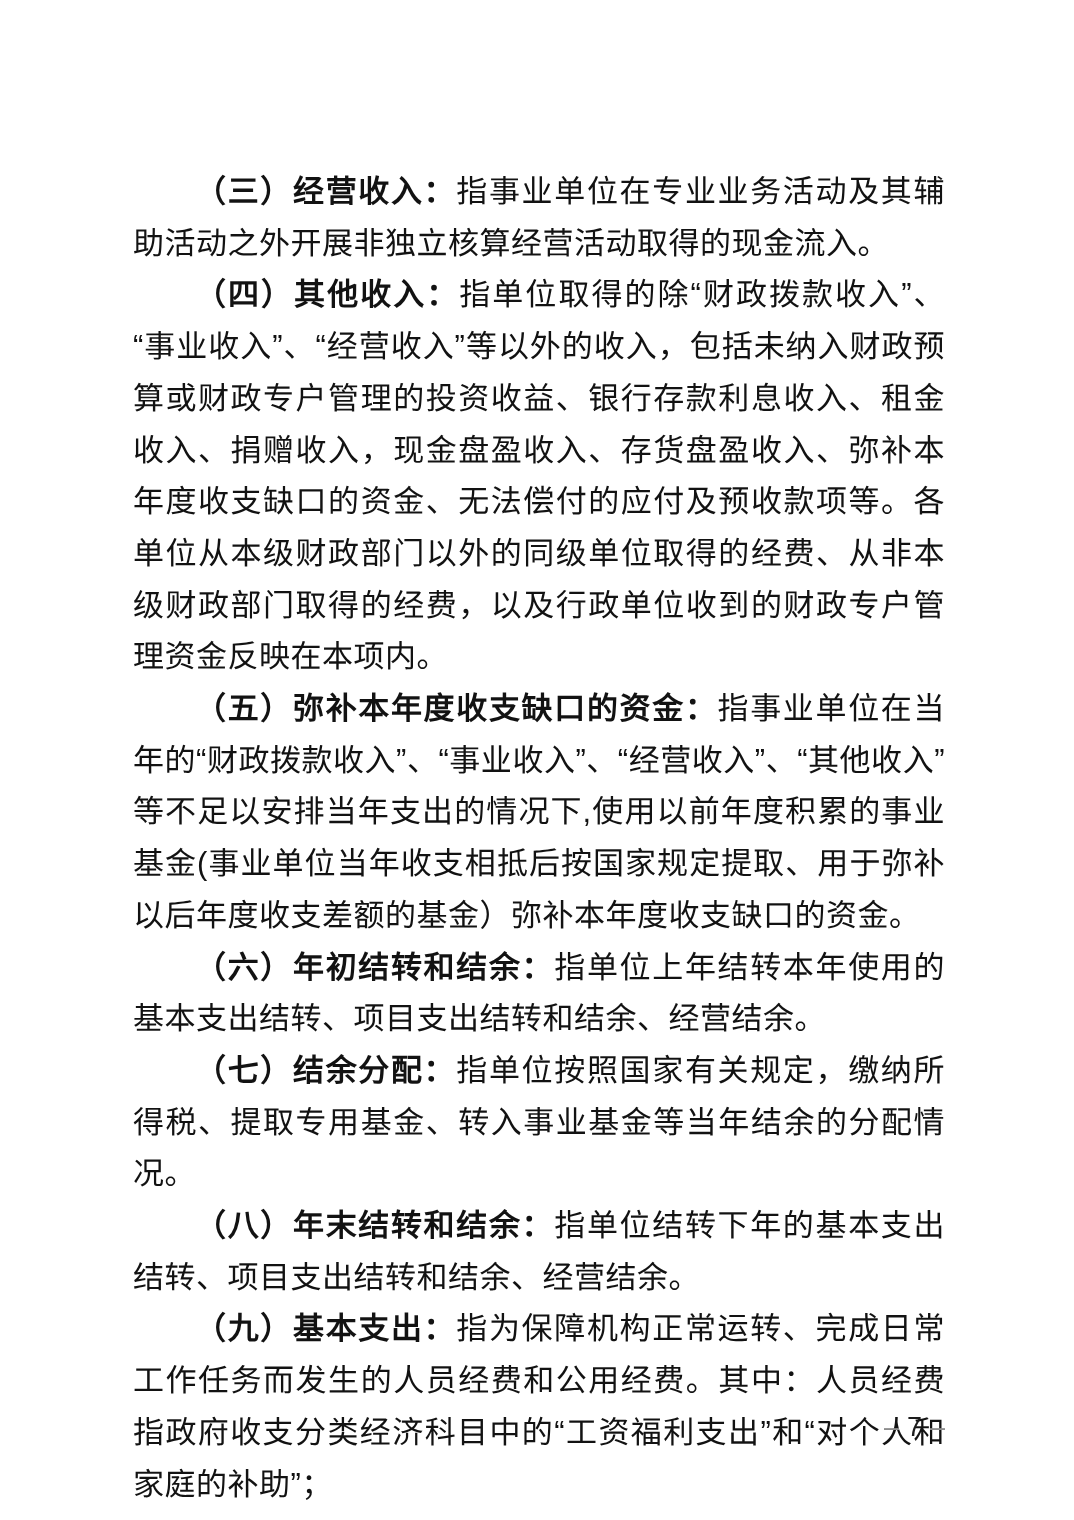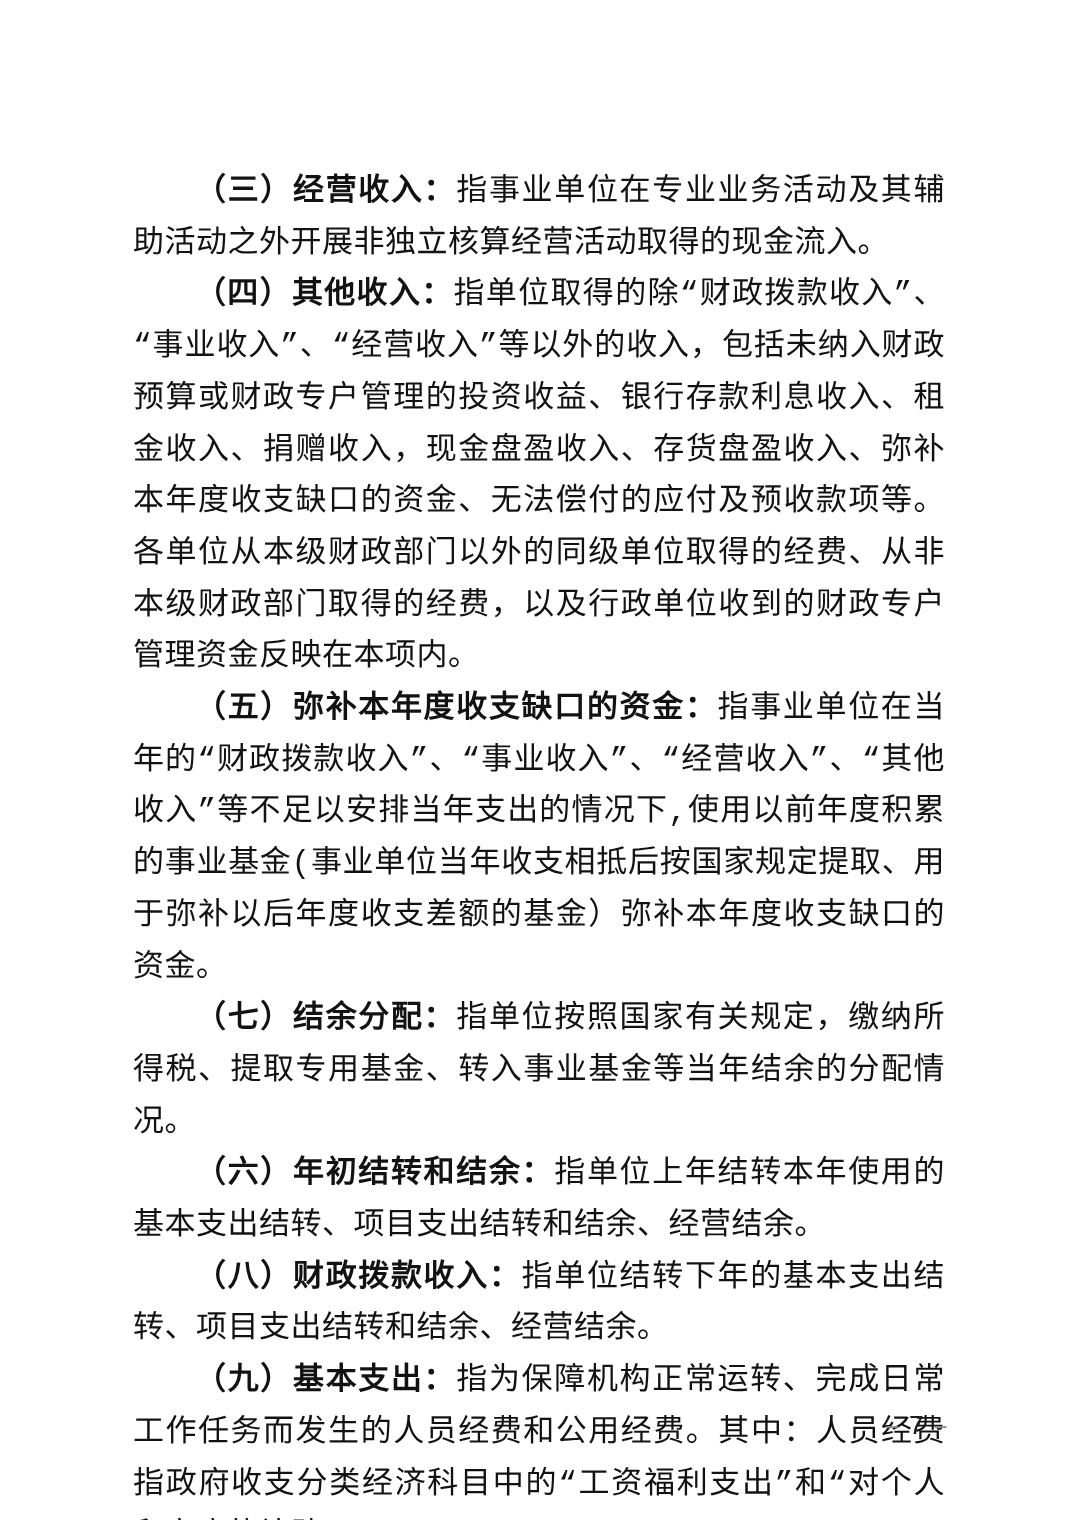--- a/index.html
+++ b/index.html
@@ -6,21 +6,21 @@
     margin: 0;
     padding: 0;
     background: #ffffff;
   }
   .page {
     position: relative;
     width: 1074px;
     height: 1520px;
     background: #ffffff;
     color: #121212;
-    font-family: Liberation Mono, monospace;
+    font-family: Liberation Sans, sans-serif;
     overflow: hidden;
   }
   .content {
     position: absolute;
     left: 133px;
     top: 166px;
     width: 812px;
     font-size: 31px;
     line-height: 51.7px;
     text-align: justify;
@@ -57,22 +57,22 @@
   }
 </style>
 </head>
 <body>
 
 <div class="page">
   <main class="content">
     <p class="para"><b class="para-head">（三）经营收入：</b><span class="para-body">指事业单位在专业业务活动及其辅助活动之外开展非独立核算经营活动取得的现金流入。</span></p>
     <p class="para"><b class="para-head">（四）其他收入：</b><span class="para-body">指单位取得的除“财政拨款收入”、“事业收入”、“经营收入”等以外的收入，包括未纳入财政预算或财政专户管理的投资收益、银行存款利息收入、租金收入、捐赠收入，现金盘盈收入、存货盘盈收入、弥补本年度收支缺口的资金、无法偿付的应付及预收款项等。各单位从本级财政部门以外的同级单位取得的经费、从非本级财政部门取得的经费，以及行政单位收到的财政专户管理资金反映在本项内。</span></p>
     <p class="para"><b class="para-head">（五）弥补本年度收支缺口的资金：</b><span class="para-body">指事业单位在当年的“财政拨款收入”、“事业收入”、“经营收入”、“其他收入”等不足以安排当年支出的情况下,使用以前年度积累的事业基金(事业单位当年收支相抵后按国家规定提取、用于弥补以后年度收支差额的基金）弥补本年度收支缺口的资金。</span></p>
+    <p class="para"><b class="para-head">（六）年初结转和结余：</b><span class="para-body">指单位上年结转本年使用的基本支出结转、项目支出结转和结余、经营结余。</span></p>
     <p class="para"><b class="para-head">（七）结余分配：</b><span class="para-body">指单位按照国家有关规定，缴纳所得税、提取专用基金、转入事业基金等当年结余的分配情况。</span></p>
-    <p class="para"><b class="para-head">（六）年初结转和结余：</b><span class="para-body">指单位上年结转本年使用的基本支出结转、项目支出结转和结余、经营结余。</span></p>
-    <p class="para"><b class="para-head">（八）财政拨款收入：</b><span class="para-body">指单位结转下年的基本支出结转、项目支出结转和结余、经营结余。</span></p>
+    <p class="para"><b class="para-head">（八）年末结转和结余：</b><span class="para-body">指单位结转下年的基本支出结转、项目支出结转和结余、经营结余。</span></p>
     <p class="para"><b class="para-head">（九）基本支出：</b><span class="para-body">指为保障机构正常运转、完成日常工作任务而发生的人员经费和公用经费。其中：人员经费指政府收支分类经济科目中的“工资福利支出”和“对个人和家庭的补助”；</span></p>
   </main>
 
   <div class="page-footer">
     <span class="dash">–</span><span class="num">7</span><span class="dash">–</span>
   </div>
 </div>
 
 </body></html>

